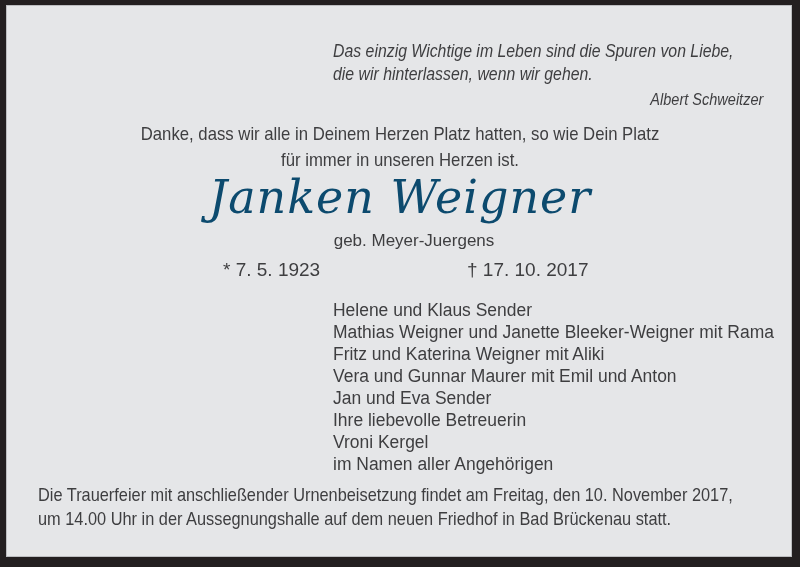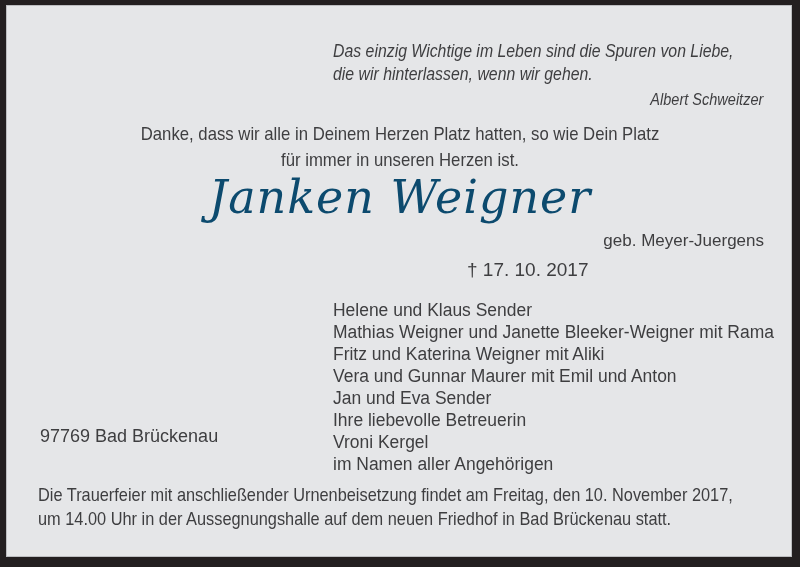--- a/index.html
+++ b/index.html
@@ -70,22 +70,23 @@
     font-size: 46px;
     line-height: 54px;
     color: #0c4a6e;
     letter-spacing: 1px;
   }
   .maiden {
     position: absolute;
     left: 0;
     top: 231px;
     width: 764px;
-    text-align: right;
+    text-align: center;
     font-size: 17px;
+    padding-left: 32px;
   }
   .date {
     position: absolute;
     top: 259px;
     font-size: 19px;
   }
   .date.birth { left: 223px; }
   .date.death { left: 467px; }
   .mourners {
     position: absolute;
@@ -131,35 +132,35 @@
 
   <div class="thanks">
     <div>Danke, dass wir alle in Deinem Herzen Platz hatten, so wie Dein Platz</div>
     <div>für immer in unseren Herzen ist.</div>
   </div>
 
   <h1 class="name">Janken Weigner</h1>
 
   <div class="maiden">geb. Meyer-Juergens</div>
 
+  <span class="date birth">* 7. 5. 1923</span>
   <span class="date death">† 17. 10. 2017</span>
 
   <div class="mourners">
     <div>Helene und Klaus Sender</div>
     <div>Mathias Weigner und Janette Bleeker-Weigner mit Rama</div>
     <div>Fritz und Katerina Weigner mit Aliki</div>
     <div>Vera und Gunnar Maurer mit Emil und Anton</div>
     <div>Jan und Eva Sender</div>
     <div>Ihre liebevolle Betreuerin</div>
     <div>Vroni Kergel</div>
     <div>im Namen aller Angehörigen</div>
   </div>
 
   <div class="address">
-    <div>97769 Bad Brückenau</div>
   </div>
 
   <div class="funeral">
     <div>Die Trauerfeier mit anschließender Urnenbeisetzung findet am Freitag, den 10. November 2017,</div>
     <div>um 14.00 Uhr in der Aussegnungshalle auf dem neuen Friedhof in Bad Brückenau statt.</div>
   </div>
 
 </div>
 
 </body></html>

